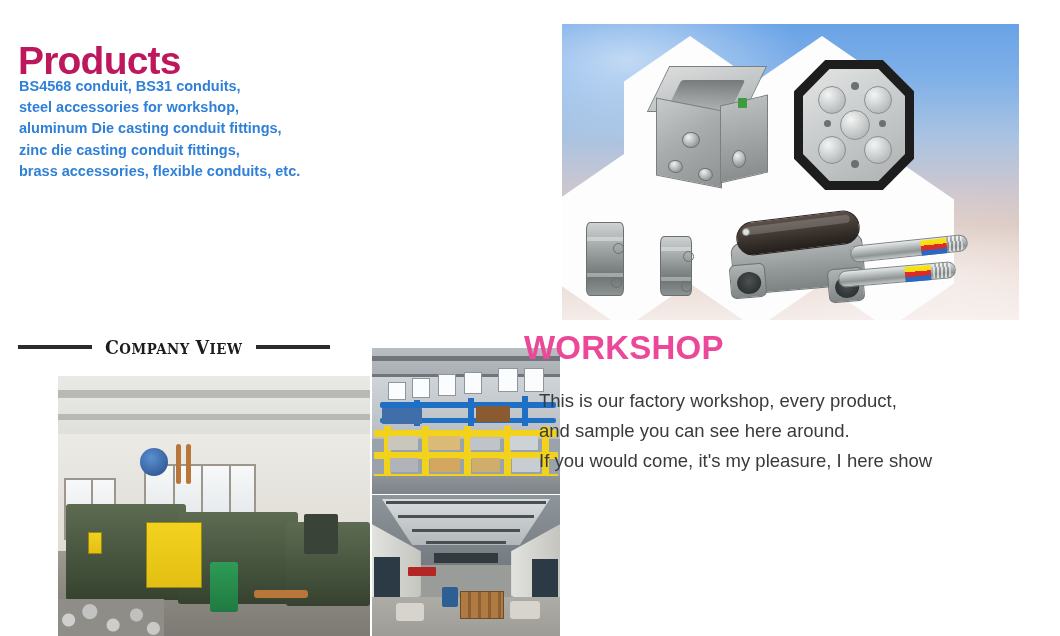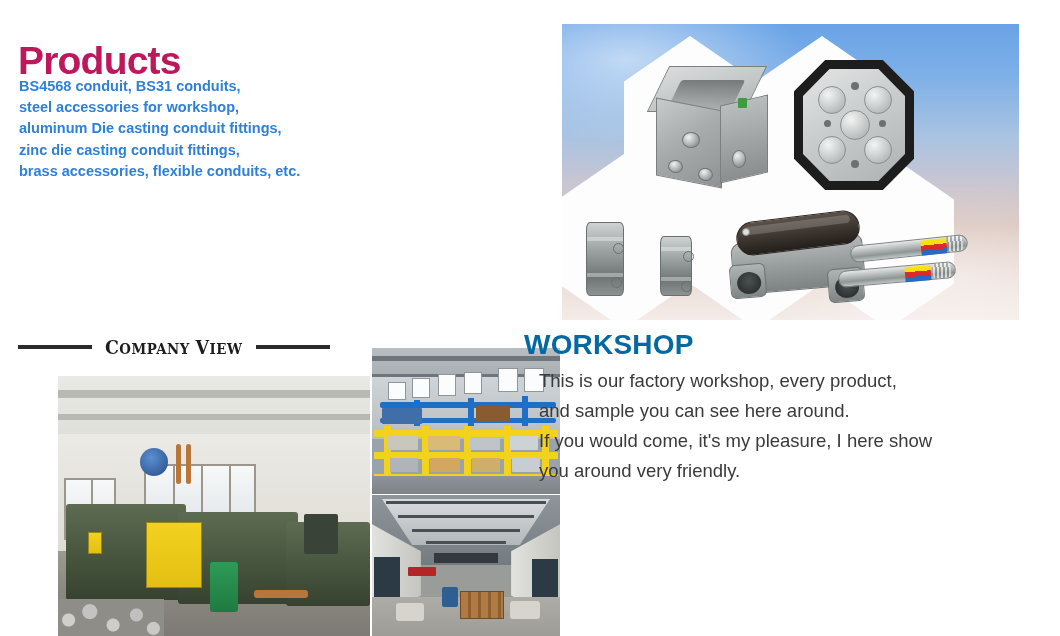--- a/index.html
+++ b/index.html
@@ -416,25 +416,25 @@
     position: absolute; background: #2e5f93; border-radius: 2px;
   }
 
   
   #workshop-section {
     position: absolute;
     left: 524px; top: 328px;
     width: 520px; height: 200px;
   }
   #workshop-title {
-    font-size: 28px;
+    font-size: 33px;
     font-weight: bold;
-    color: #0369a1;
+    color: #ec4899;
     letter-spacing: 0.2px;
-    margin: 0 0 4px 0;
+    margin: 0 0 18px 0;
     line-height: 1.2;
   }
   #workshop-body {
     font-size: 18.5px;
     color: #3a3a3a;
     line-height: 30px;
     font-weight: normal;
   }
   #workshop-body .line { display: block; white-space: nowrap; margin-left: 15px; }
 </style>
@@ -621,15 +621,14 @@
     <div class="bluebin" style="left:70px; top:92px; width:16px; height:20px;"></div>
   </div>
 </figure>
 
 <section id="workshop-section">
   <h2 id="workshop-title">WORKSHOP</h2>
   <div id="workshop-body">
     <span class="line">This is our factory workshop, every product,</span>
     <span class="line">and sample you can see here around.</span>
     <span class="line">If you would come, it's my pleasure, I here show</span>
-    <span class="line">you around very friendly.</span>
   </div>
 </section>
 
 </body></html>

